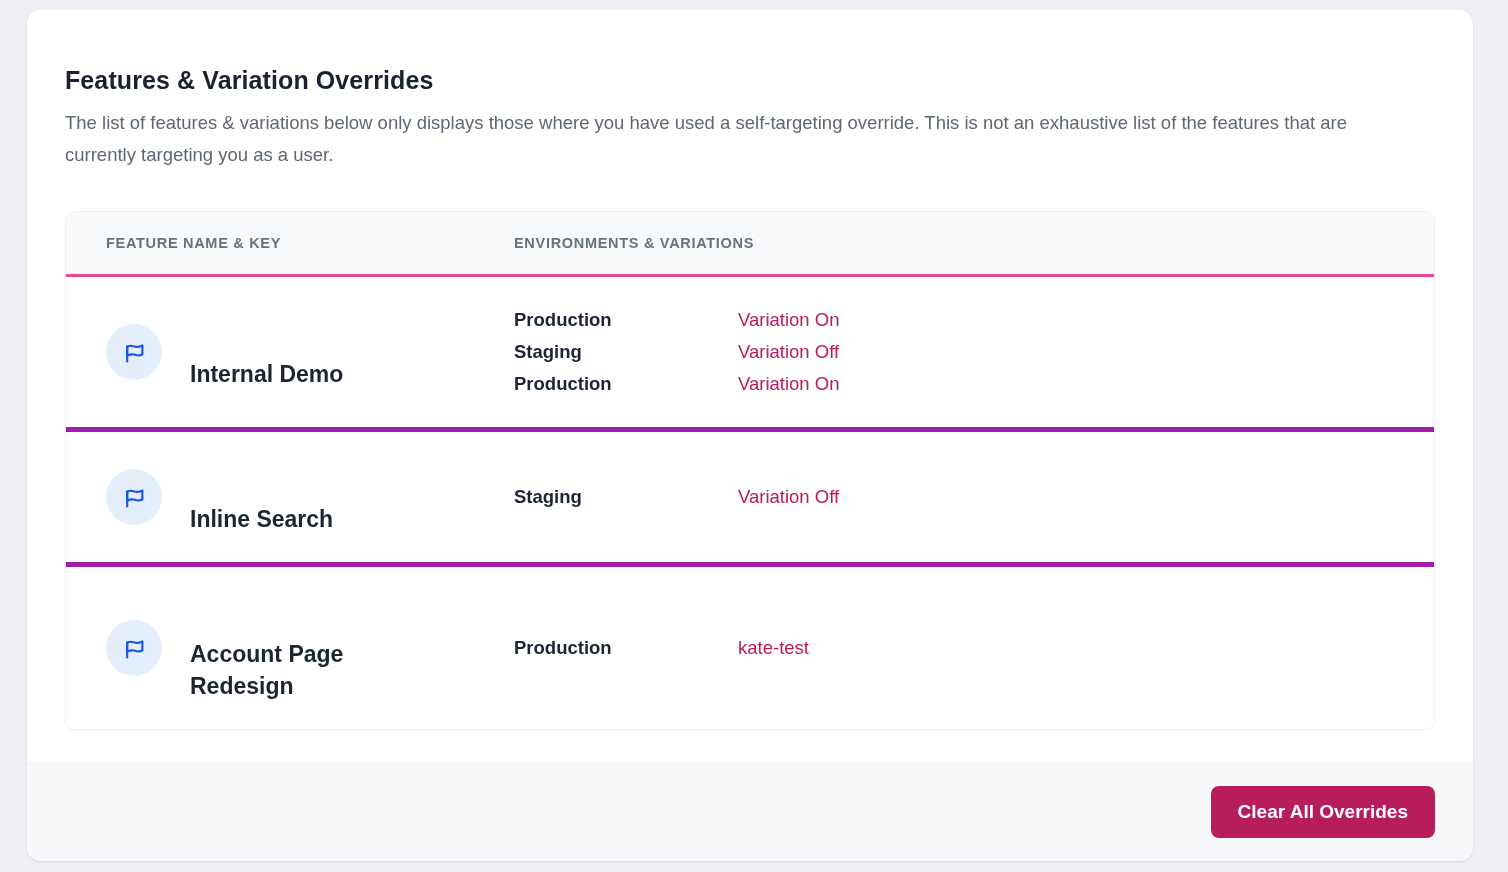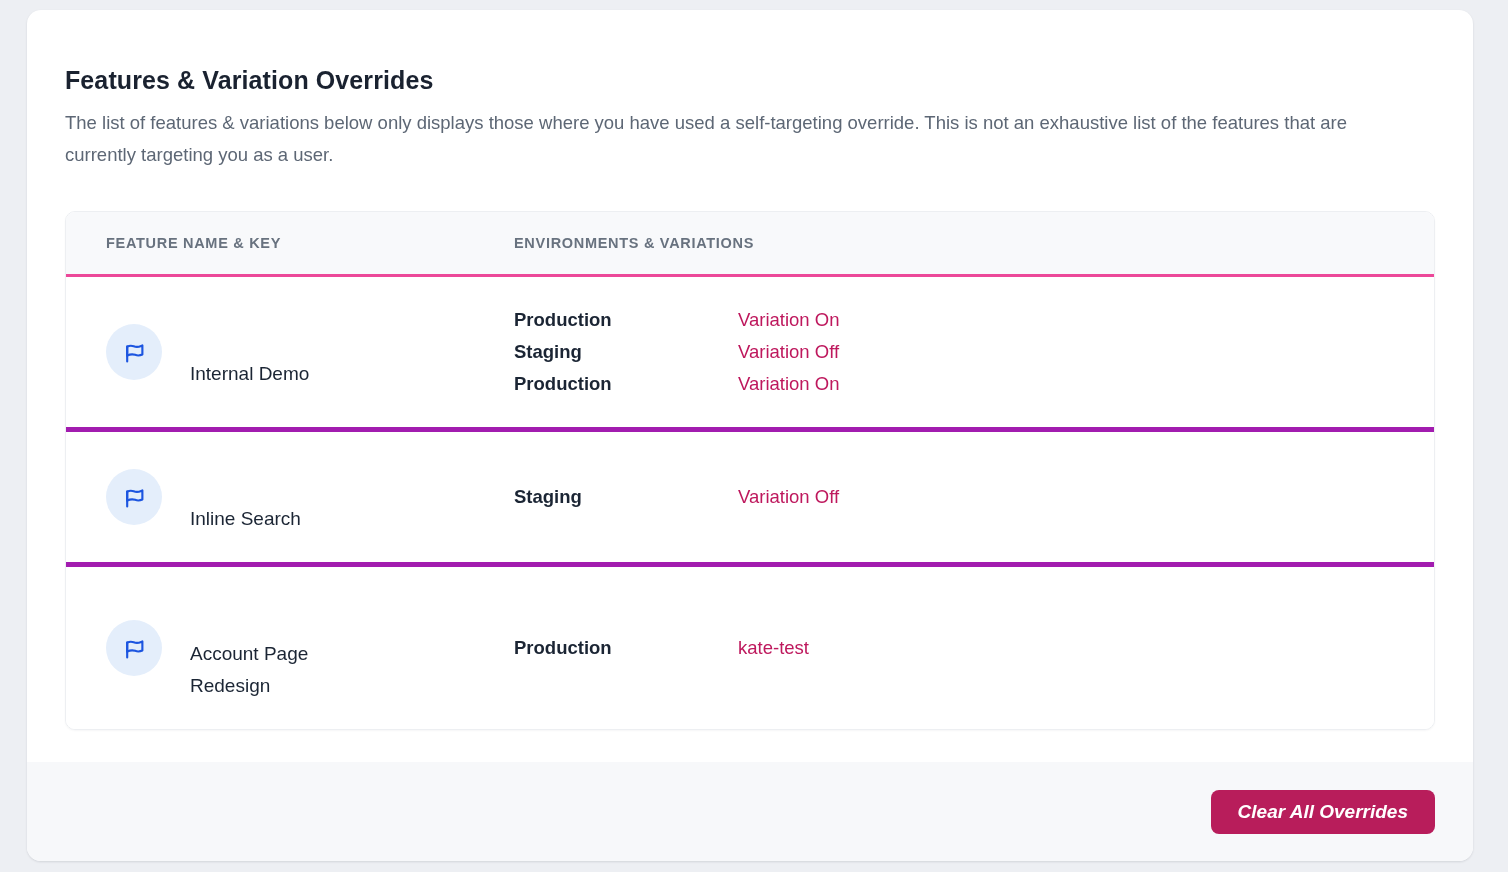--- a/index.html
+++ b/index.html
@@ -98,22 +98,22 @@
   .flag-circle svg {
     width: 27px;
     height: 27px;
     stroke: var(--flag-stroke);
     fill: none;
     stroke-width: 1.9;
     stroke-linecap: round;
     stroke-linejoin: round;
   }
   .feature-name {
-    font-size: 19px;
-    font-weight: 400;
+    font-size: 23px;
+    font-weight: 700;
     color: #1b2534;
     line-height: 32px;
     max-width: 180px;
     margin-top: 44px;
   }
   .env-cell { display: flex; flex-direction: column; }
   .env-line { display: flex; line-height: 32px; }
   .env-name {
     width: 224px;
     flex: 0 0 224px;
@@ -128,31 +128,30 @@
   }
   .footer {
     flex: 0 0 99px;
     background: #f7f8fa;
     display: flex;
     align-items: center;
     justify-content: flex-end;
     padding-right: 38px;
   }
   .clear-btn {
-    height: 44px;
+    height: 52px;
     padding: 0 27px;
     border: none;
     border-radius: 8px;
     background: var(--accent);
     color: #ffffff;
     font-family: "Liberation Sans", "DejaVu Sans", sans-serif;
     font-size: 19px;
     font-weight: 700;
     cursor: pointer;
-    font-style: italic;
   }
 </style>
 </head>
 <body>
 
 <div class="card">
   <div class="content">
     <h1 class="page-title">Features &amp; Variation Overrides</h1>
     <p class="page-desc">The list of features &amp; variations below only displays those where you have used a self-targeting override. This is not an exhaustive list of the features that are currently targeting you as a user.</p>
 

